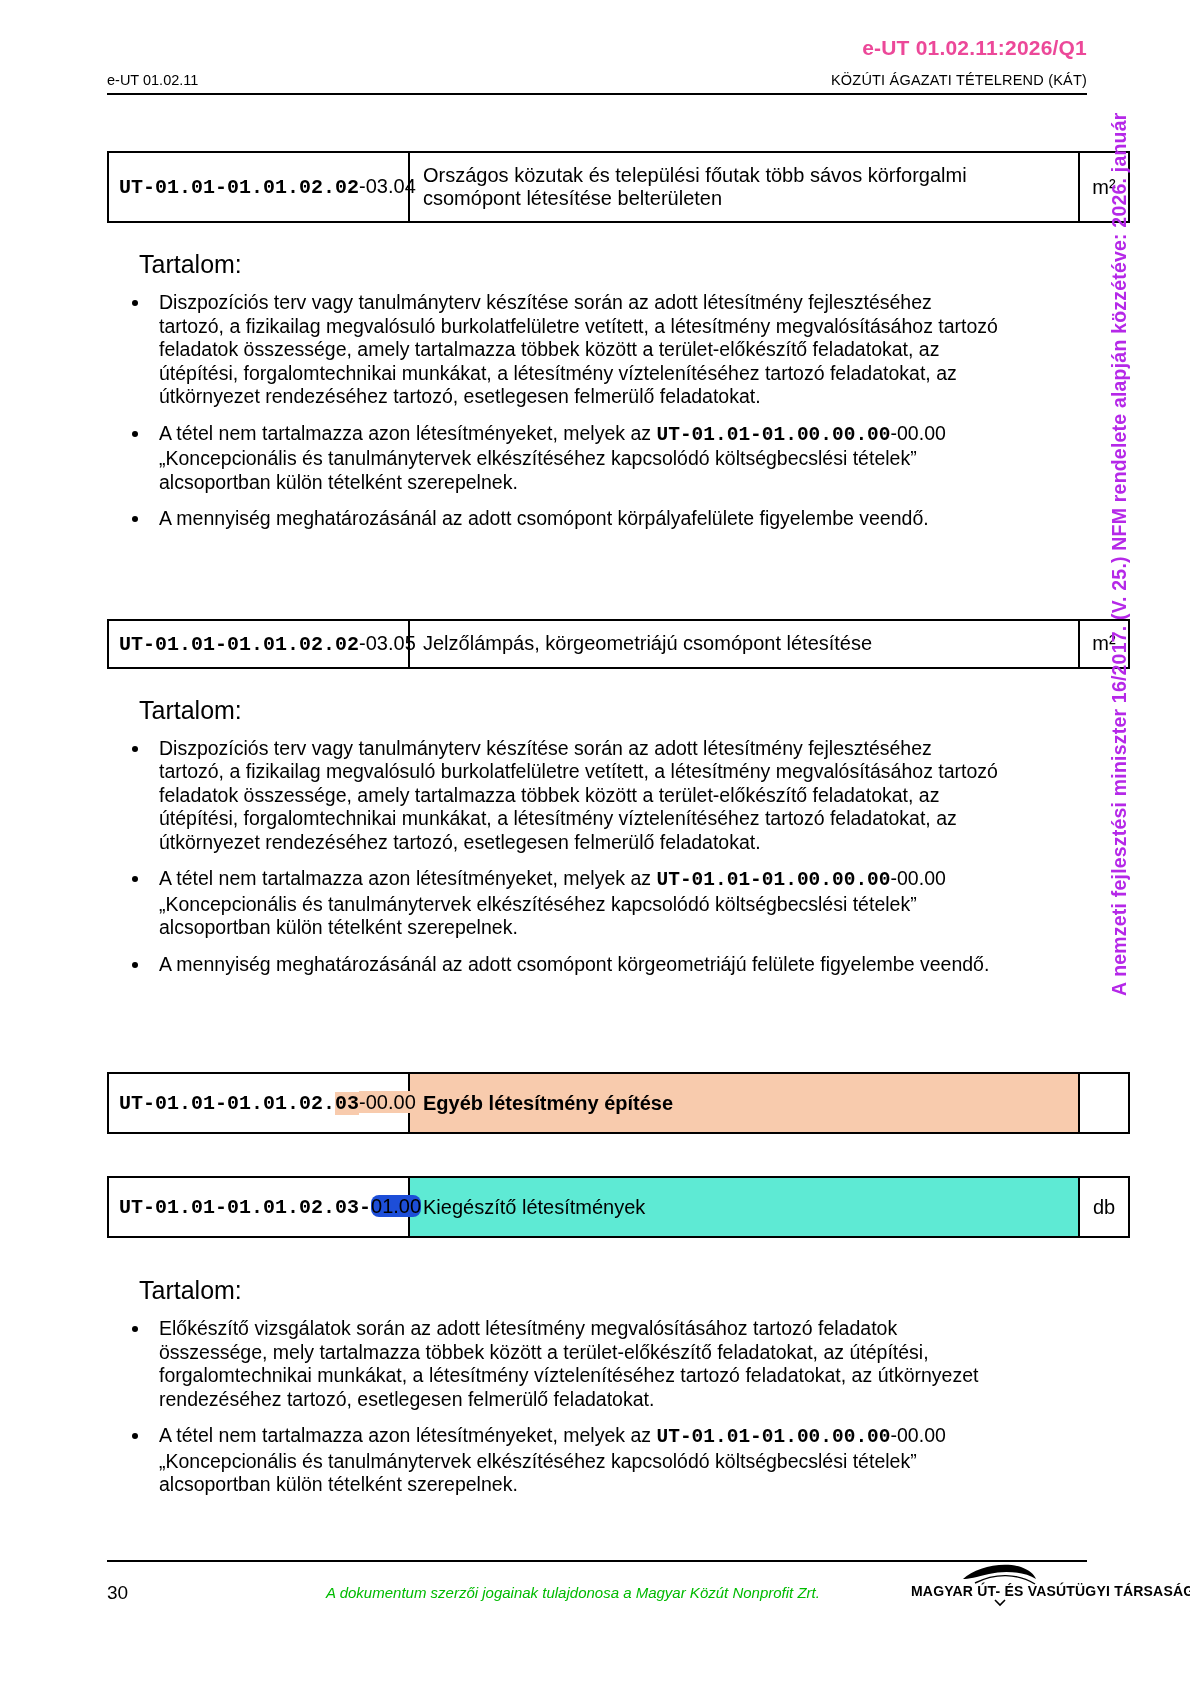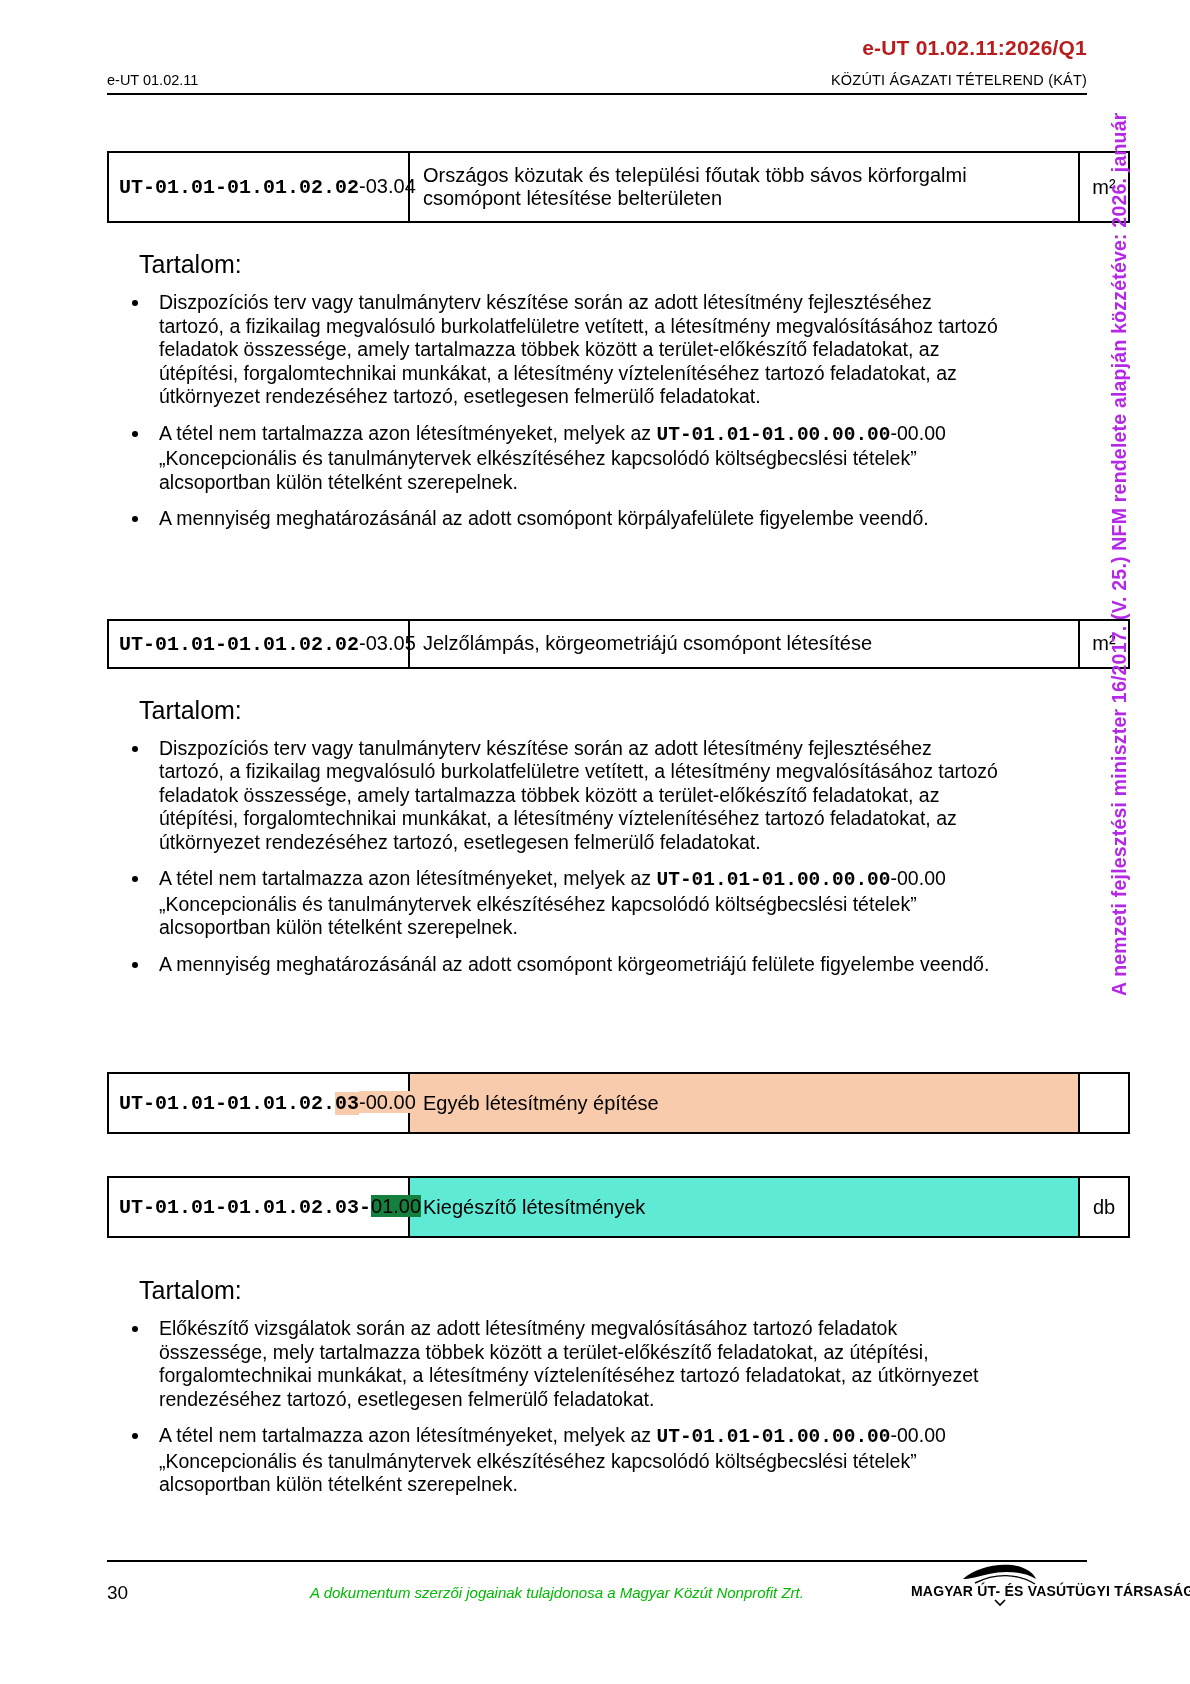--- a/index.html
+++ b/index.html
@@ -5,36 +5,36 @@
   html,body{margin:0;padding:0;background:#ffffff;}
   body{
     width:1190px;height:1684px;position:relative;
     font-family:"Liberation Sans", sans-serif;color:#000;
     -webkit-font-smoothing:antialiased;
   }
   .page{position:relative;width:1190px;height:1684px;overflow:hidden;}
   .content{position:relative;padding:0 103px 0 107px;width:980px;box-sizing:content-box;}
 
   
-  .doc-code{padding-top:36px;text-align:right;font-size:21px;font-weight:bold;color:#b91c1c;letter-spacing:.2px;}
+  .doc-code{padding-top:36px;text-align:right;font-size:21px;font-weight:bold;color:#ec4899;letter-spacing:.2px;}
   .header-row{display:flex;justify-content:space-between;align-items:baseline;margin-top:12px;font-size:14.5px;}
   .header-right{font-size:14.5px;letter-spacing:.2px;}
   .header-rule{border:none;border-top:2px solid #000;margin:5px 0 0 0;height:0;}
 
   
   table.item{border-collapse:collapse;table-layout:fixed;width:980px;}
   table.item td{border:2px solid #000;vertical-align:middle;font-size:20px;line-height:23px;}
   td.code{width:283px;padding:11px 6px 11px 10px;white-space:nowrap;}
   td.title{width:645px;padding:11px 10px 11px 13px;}
   td.unit{width:44px;text-align:center;padding:11px 2px;font-size:19px;}
   tr.tall td{padding-top:17px;padding-bottom:17px;}
   .b{font-weight:bold;font-family:Liberation Mono, monospace;}
   .hl-peach{background:#F8CBAD;}
-  .hl-lav{background:#15803d;}
-  td.title.bg-peach{background:#F8CBAD;font-weight:normal;}
+  .hl-lav{background:#1d4ed8;border-radius:8px;}
+  td.title.bg-peach{background:#F8CBAD;font-weight:bold;}
   td.title.bg-lav{background:#5eead4;}
   .mt-table1{margin-top:56px;}
   .mt-table2{margin-top:88px;}
   .mt-table3{margin-top:96px;}
   .mt-table4{margin-top:42px;}
 
   
   .tartalom{margin-top:27px;font-size:25px;margin-left:32px;}
   .tartalom.gap-lg{margin-top:38px;}
   ul.bullets{margin:12px 0 0 0;padding:0 88px 0 44px;list-style:disc;}
@@ -45,21 +45,21 @@
     position:absolute;left:1108px;top:148px;height:848px;
     writing-mode:vertical-rl;transform:rotate(180deg);
     font-size:19.5px;font-weight:bold;color:#B528E8;
     white-space:nowrap;letter-spacing:.2px;
   }
 
   
   .footer{position:absolute;left:107px;top:1560px;width:980px;}
   .footer-rule{border:none;border-top:2px solid #000;margin:0;height:0;}
   .page-number{position:absolute;left:0;top:22px;font-size:19px;}
-  .copyright{position:absolute;left:0;top:24px;width:900px;text-align:center;font-size:15px;font-style:italic;color:#00BB00;}
+  .copyright{position:absolute;left:16px;top:24px;width:900px;text-align:center;font-size:15px;font-style:italic;color:#00BB00;}
   .logo{position:absolute;right:-2px;top:3px;width:178px;text-align:center;}
   .logo-swoosh{display:block;margin:0 auto -4px auto;}
   .logo-text{font-size:14px;font-weight:bold;letter-spacing:.2px;white-space:nowrap;}
   .logo-chevron{display:block;margin:0 auto;}
 </style>
 </head>
 <body>
 
 <div class="page">
   <div class="content">

